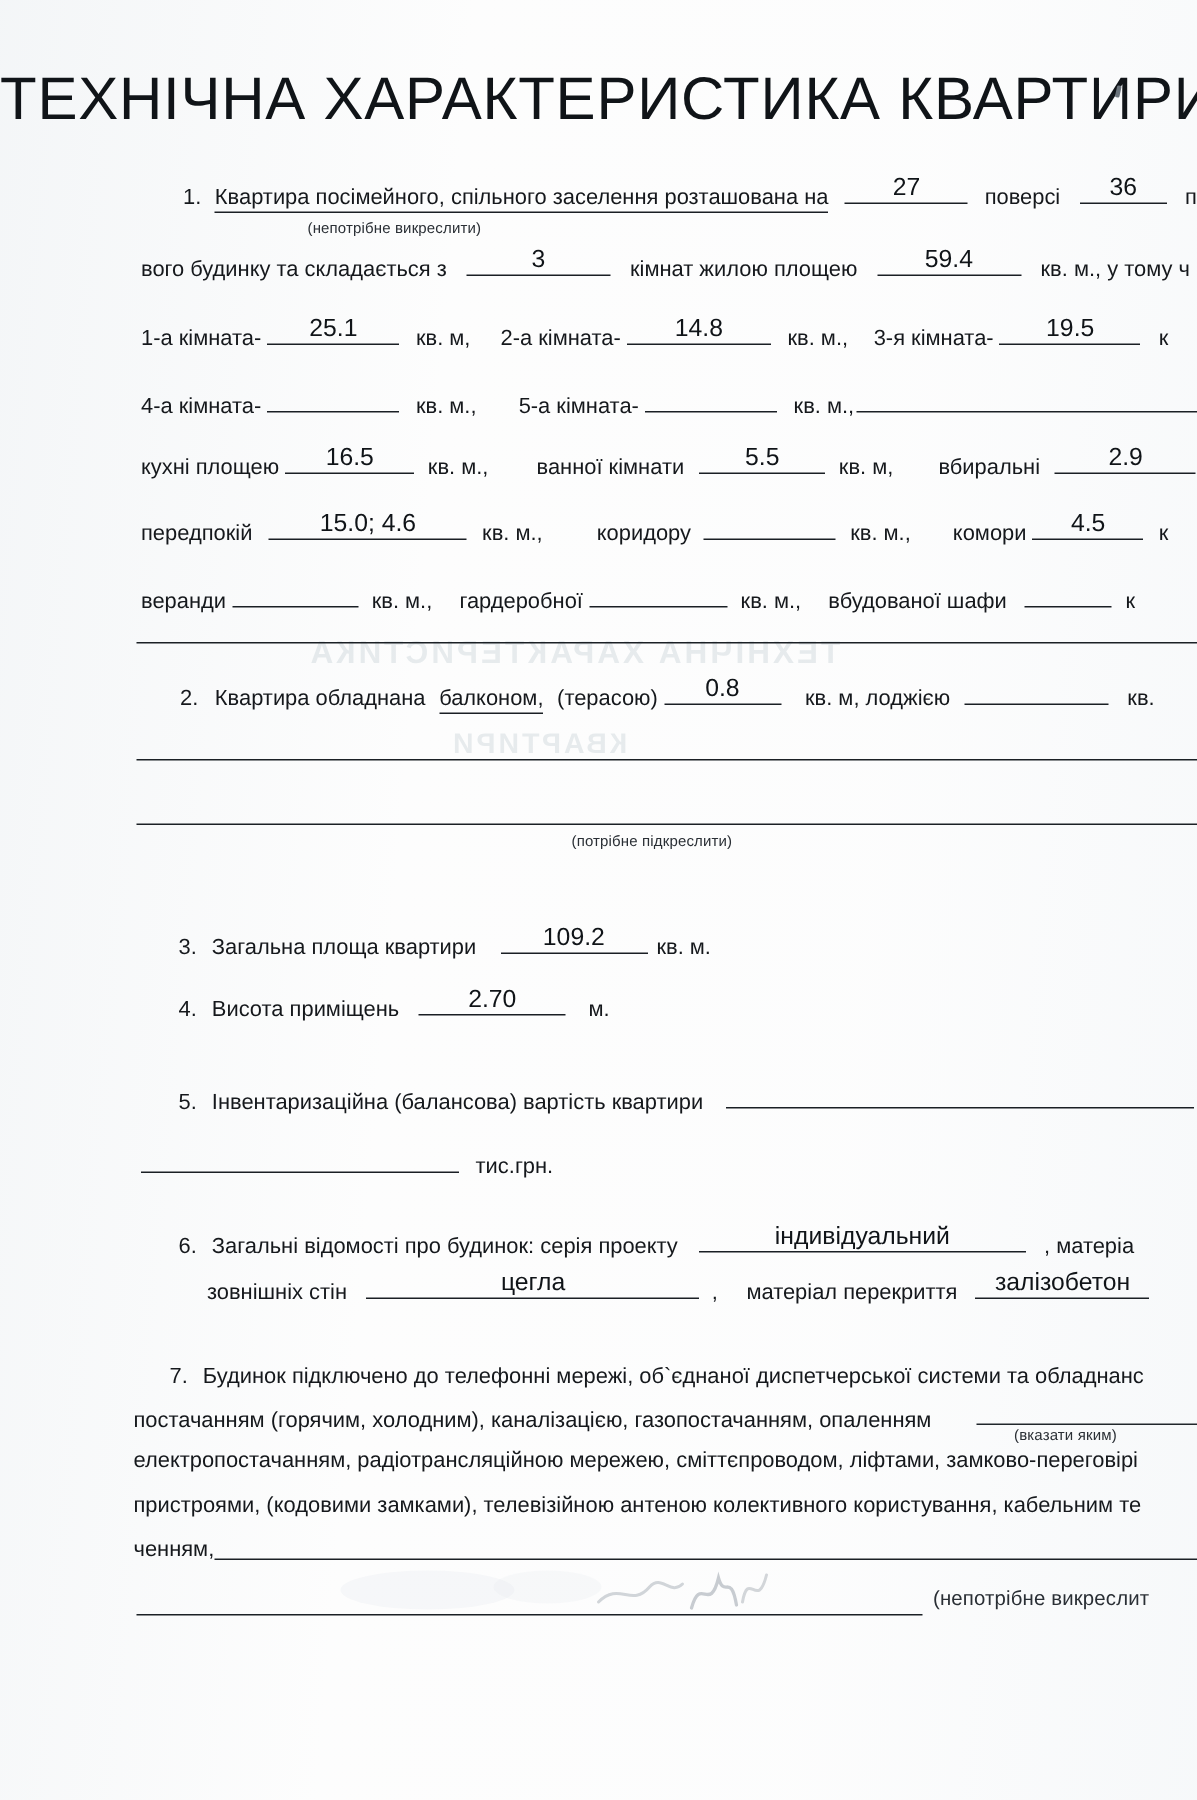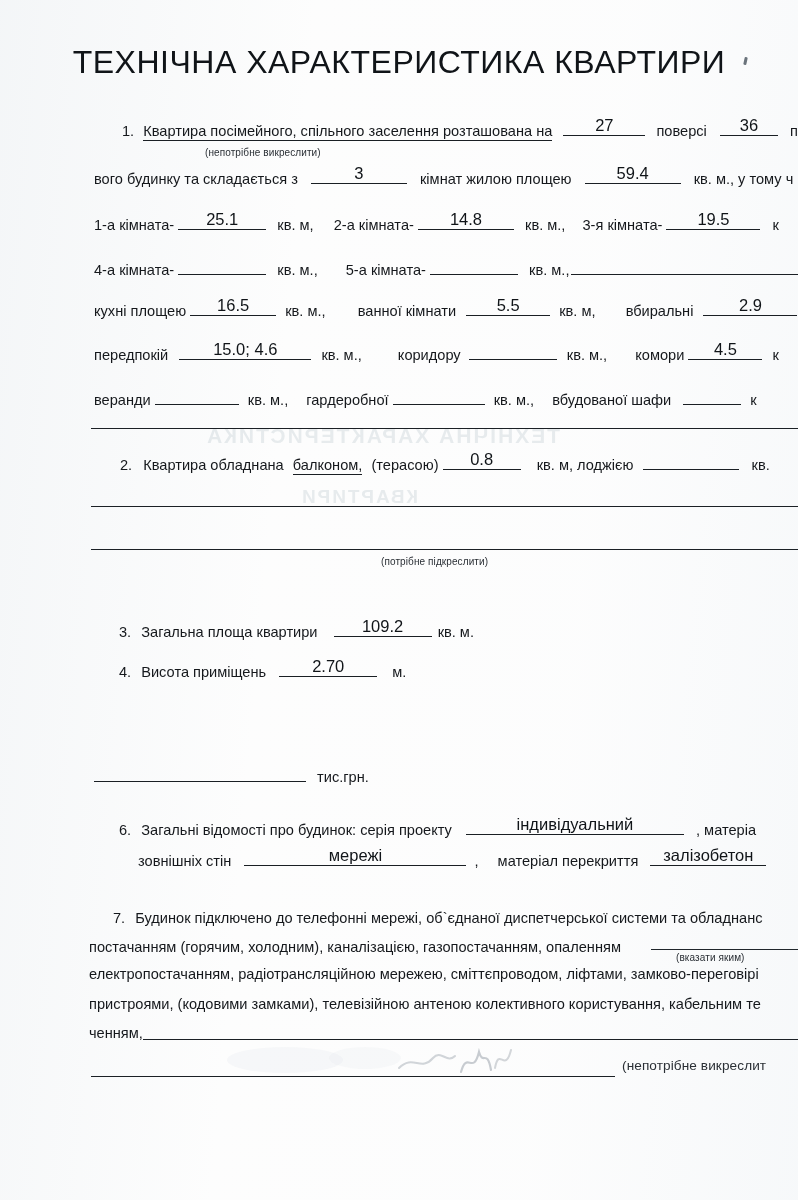--- a/index.html
+++ b/index.html
@@ -37,21 +37,21 @@
   .smudge{
     position:absolute;
     pointer-events:none;
     opacity:.5;
   }
 
   .title{
     position:absolute;
     left:0;right:0;top:44px;
     text-align:center;
-    font-size:32px;
+    font-size:40px;
     letter-spacing:.5px;
     font-weight:400;
     color:#101418;
     white-space:nowrap;
   }
   .title-dot{
     position:absolute;
     left:744px;top:57px;
     width:3px;height:8px;
     background:#6a737b;
@@ -281,37 +281,44 @@
 
   <div class="row" style="left:119px;top:659px;">
     <span class="lbl">4.</span>
     <span class="lbl" style="margin-left:6px;">Висота приміщень</span>
     <span class="fld" style="width:98px;margin-left:9px;">
       <span>2.70</span>
     </span>
     <span class="lbl" style="margin-left:11px;">м.</span>
   </div>
 
+  <div class="row" style="left:119px;top:721px;">
+    <span class="lbl">5.</span>
+    <span class="lbl" style="margin-left:6px;">Інвентаризаційна (балансова) вартість квартири</span>
+    <span class="fld blank" style="width:312px;margin-left:11px;">
+      
+    </span>
+  </div>
   <div class="row" style="left:94px;top:764px;">
     <span class="fld blank" style="width:212px;"></span>
     <span class="lbl" style="margin-left:7px;">тис.грн.</span>
   </div>
 
   <div class="row" style="left:119px;top:817px;">
     <span class="lbl">6.</span>
     <span class="lbl" style="margin-left:6px;">Загальні відомості про будинок: серія проекту</span>
     <span class="fld" style="width:218px;margin-left:10px;">
       <span>індивідуальний</span>
     </span>
     <span class="lbl" style="margin-left:8px;">, матеріа</span>
   </div>
   <div class="row" style="left:138px;top:848px;">
     <span class="lbl">зовнішніх стін</span>
     <span class="fld" style="width:222px;margin-left:9px;">
-      <span>мережі</span>
+      <span>цегла</span>
     </span>
     <span class="lbl" style="margin-left:4px;">,</span>
     <span class="lbl" style="margin-left:15px;">матеріал перекриття</span>
     <span class="fld" style="width:116px;margin-left:8px;">
       <span>залізобетон</span>
     </span>
   </div>
 
   <div class="para" style="left:113px;top:911px;">
     <span class="lbl">7.</span>

